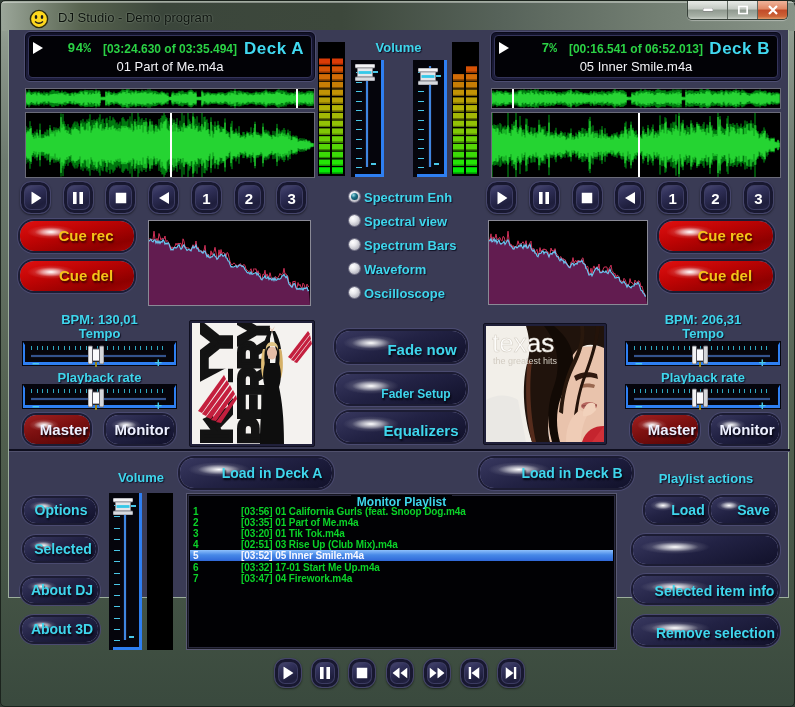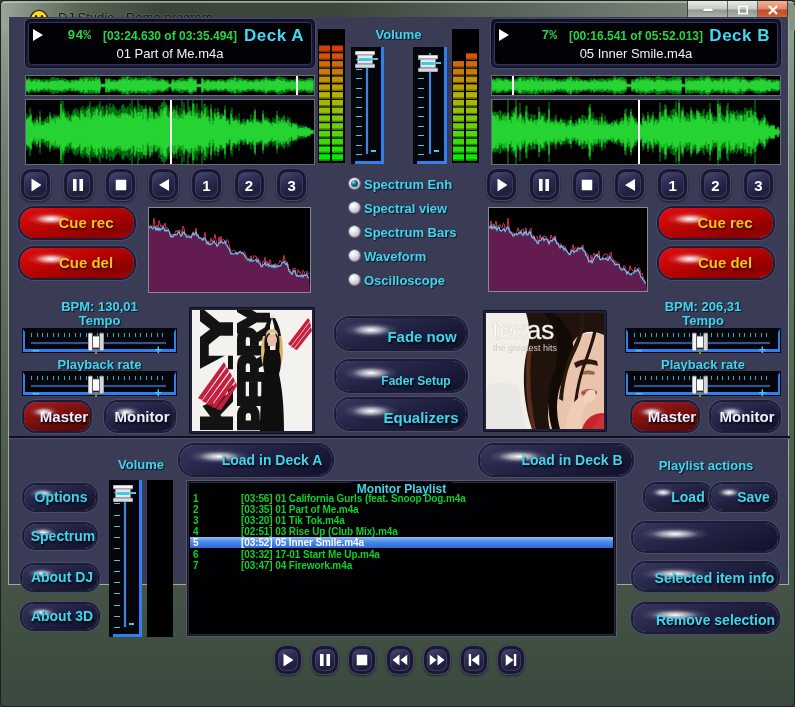--- a/index.html
+++ b/index.html
@@ -4,21 +4,21 @@
 html,body { width:795px; height:707px; overflow:hidden; }
 body { font-family:"Liberation Sans",sans-serif; background:#303c34; position:relative; }
 #win { position:absolute; left:0; top:0; width:795px; height:707px;
   background:linear-gradient(to bottom,#a2aca0 0px,#8d998d 40px,#6d7a6f 160px,#52604f 420px,#3a4a3e 700px);
   border:1px solid #1b231d; border-radius:5px; }
 #titlebar { position:absolute; left:1px; top:1px; width:793px; height:29px;
   background:linear-gradient(to right,#9aa598 0px,#57634f 80px,#3b463b 160px,#3d483c 340px,#57635a 500px,#727e72 650px,#879387 795px);
   border-radius:5px 5px 0 0; }
 #titlebar:before { content:""; position:absolute; left:0; top:0; right:0; height:1px; background:rgba(255,255,255,.38); border-radius:5px 5px 0 0;}
 #title-text { position:absolute; left:56px; top:8px; font-size:13px; color:#0c120d; text-shadow:0 0 2px rgba(215,230,215,.5); }
-#client { position:absolute; left:7px; top:16px; width:781px; height:568px;
+#client { position:absolute; left:7px; top:29px; width:781px; height:568px;
   background:#3a3b55; border:1px solid #9cae9c; border-top:none; }
 .cy { color:#3fd6ec; font-weight:bold; text-shadow:1px 1px 1px #101024; }
 .abs { position:absolute; }
 
 
 #capbtns { position:absolute; left:686px; top:0; width:101px; height:19px; display:flex;
   border:1px solid #38413a; border-top:none; border-radius:0 0 5px 5px; overflow:hidden; box-shadow:0 1px 1px rgba(255,255,255,.35);}
 .capbtn { height:100%; position:relative; border-right:1px solid #5d665e;
   background:linear-gradient(to bottom,#e7eae6 0%,#c3c9c2 45%,#8f998f 50%,#a8b1a7 85%,#c7cec6 100%); }
 .capbtn.close { background:linear-gradient(to bottom,#f0b49b 0%,#e08663 45%,#c14a28 50%,#cc6337 85%,#e09a68 100%); border-right:none;}
@@ -145,21 +145,21 @@
           <rect width="288" height="64" fill="#000"></rect>
           <path d="M0 13.2V50.8M1 17.0V47.0M2 14.6V49.4M3 17.0V47.0M4 8.2V55.8M5 13.0V51.0M6 20.9V43.1M7 20.0V44.0M8 21.2V42.8M9 18.5V45.5M10 20.0V44.0M11 16.4V47.6M12 20.4V43.6M13 22.3V41.7M14 10.6V53.4M15 21.4V42.6M16 21.4V42.6M17 21.3V42.7M18 20.8V43.2M19 18.7V45.3M20 19.4V44.6M21 16.5V47.5M22 17.2V46.8M23 22.9V41.1M24 12.0V52.0M25 16.8V47.2M26 17.0V47.0M27 19.0V45.0M28 14.2V49.8M29 18.7V45.3M30 14.5V49.5M31 18.2V45.8M32 15.1V48.9M33 15.9V48.1M34 13.6V50.4M35 0.4V63.6M36 8.9V55.1M37 0.8V63.2M38 8.3V55.7M39 11.1V52.9M40 13.1V50.9M41 17.0V47.0M42 11.1V52.9M43 14.2V49.8M44 14.9V49.1M45 16.7V47.3M46 13.7V50.3M47 11.3V52.7M48 9.6V54.4M49 8.4V55.6M50 11.8V52.2M51 8.6V55.4M52 10.4V53.6M53 13.0V51.0M54 14.6V49.4M55 7.4V56.6M56 9.3V54.7M57 5.9V58.1M58 9.9V54.1M59 8.6V55.4M60 11.2V52.8M61 6.4V57.6M62 8.0V56.0M63 5.6V58.4M64 1.3V62.7M65 12.1V51.9M66 7.0V57.0M67 9.6V54.4M68 6.4V57.6M69 8.2V55.8M70 7.3V56.7M71 5.9V58.1M72 9.8V54.2M73 4.4V59.6M74 1.3V62.7M75 8.9V55.1M76 6.6V57.4M77 5.7V58.3M78 10.1V53.9M79 14.4V49.6M80 5.6V58.4M81 4.7V59.3M82 13.5V50.5M83 7.0V57.0M84 3.1V60.9M85 7.7V56.3M86 7.3V56.7M87 4.3V59.7M88 5.8V58.2M89 7.2V56.8M90 10.4V53.6M91 9.3V54.7M92 11.7V52.3M93 10.6V53.4M94 8.6V55.4M95 12.6V51.4M96 5.1V58.9M97 4.0V60.0M98 5.8V58.2M99 7.6V56.4M100 8.9V55.1M101 7.8V56.2M102 6.2V57.8M103 13.5V50.5M104 3.4V60.6M105 8.4V55.6M106 0.0V64.0M107 12.9V51.1M108 7.8V56.2M109 6.0V58.0M110 11.0V53.0M111 8.2V55.8M112 0.0V64.0M113 3.7V60.3M114 9.2V54.8M115 6.3V57.7M116 5.2V58.8M117 9.7V54.3M118 7.0V57.0M119 9.2V54.8M120 5.0V59.0M121 9.2V54.8M122 13.8V50.2M123 12.6V51.4M124 6.1V57.9M125 11.5V52.5M126 8.2V55.8M127 11.7V52.3M128 15.3V48.7M129 11.9V52.1M130 11.2V52.8M131 12.4V51.6M132 13.7V50.3M133 6.1V57.9M134 12.2V51.8M135 5.0V59.0M136 2.6V61.4M137 2.7V61.3M138 0.0V64.0M139 2.1V61.9M140 4.0V60.0M141 5.0V59.0M142 7.8V56.2M143 11.2V52.8M144 5.0V59.0M145 10.9V53.1M146 5.4V58.6M147 10.2V53.8M148 6.6V57.4M149 14.4V49.6M150 8.9V55.1M151 5.2V58.8M152 12.1V51.9M153 14.1V49.9M154 7.7V56.3M155 12.6V51.4M156 0.0V64.0M157 11.3V52.7M158 2.4V61.6M159 12.2V51.8M160 12.8V51.2M161 13.1V50.9M162 0.0V64.0M163 6.3V57.7M164 8.4V55.6M165 11.7V52.3M166 10.0V54.0M167 0.0V64.0M168 4.1V59.9M169 5.7V58.3M170 11.1V52.9M171 3.3V60.7M172 12.4V51.6M173 9.6V54.4M174 13.4V50.6M175 12.9V51.1M176 0.0V64.0M177 13.1V50.9M178 4.0V60.0M179 3.6V60.4M180 7.0V57.0M181 6.3V57.7M182 10.0V54.0M183 16.3V47.7M184 17.4V46.6M185 4.3V59.7M186 11.7V52.3M187 18.8V45.2M188 12.5V51.5M189 8.5V55.5M190 12.4V51.6M191 12.9V51.1M192 7.9V56.1M193 11.7V52.3M194 16.1V47.9M195 13.4V50.6M196 14.1V49.9M197 14.5V49.5M198 14.5V49.5M199 5.4V58.6M200 16.9V47.1M201 18.1V45.9M202 18.6V45.4M203 19.1V44.9M204 20.9V43.1M205 10.5V53.5M206 7.9V56.1M207 17.3V46.7M208 19.6V44.4M209 18.7V45.3M210 15.6V48.4M211 18.3V45.7M212 21.4V42.6M213 13.2V50.8M214 21.5V42.5M215 22.2V41.8M216 22.2V41.8M217 18.9V45.1M218 19.0V45.0M219 21.1V42.9M220 22.0V42.0M221 18.4V45.6M222 19.1V44.9M223 21.0V43.0M224 19.0V45.0M225 14.3V49.7M226 19.8V44.2M227 20.0V44.0M228 14.9V49.1M229 8.7V55.3M230 18.7V45.3M231 19.7V44.3M232 19.2V44.8M233 20.4V43.6M234 21.9V42.1M235 20.6V43.4M236 21.5V42.5M237 10.3V53.7M238 17.2V46.8M239 19.2V44.8M240 16.7V47.3M241 19.0V45.0M242 17.6V46.4M243 18.6V45.4M244 21.6V42.4M245 21.8V42.2M246 22.6V41.4M247 17.8V46.2M248 21.9V42.1M249 18.2V45.8M250 20.3V43.7M251 10.9V53.1M252 21.1V42.9M253 16.5V47.5M254 18.3V45.7M255 19.7V44.3M256 17.4V46.6M257 16.8V47.2M258 15.0V49.0M259 16.9V47.1M260 20.5V43.5M261 22.3V41.7M262 16.6V47.4M263 21.3V42.7M264 18.0V46.0M265 23.7V40.3M266 23.0V41.0M267 22.3V41.7M268 22.8V41.2M269 23.5V40.5M270 22.5V41.5M271 23.3V40.7M272 26.5V37.5M273 26.0V38.0M274 25.0V39.0M275 26.9V37.1M276 25.2V38.8M277 26.7V37.3M278 25.4V38.6M279 27.4V36.6M280 26.2V37.8M281 27.1V36.9M282 28.5V35.5M283 27.3V36.7M284 28.3V35.7M285 29.6V34.4M286 29.8V34.2M287 30.1V33.9" stroke="#00a014" stroke-width="1"></path>
           <path d="M0 20.6V43.4M1 19.2V44.8M2 18.2V45.8M3 18.7V45.3M4 16.0V48.0M5 15.1V48.9M6 22.0V42.0M7 24.0V40.0M8 25.8V38.2M9 22.5V41.5M10 25.3V38.7M11 19.6V44.4M12 22.7V41.3M13 24.8V39.2M14 16.8V47.2M15 24.7V39.3M16 25.5V38.5M17 24.7V39.3M18 25.0V39.0M19 22.3V41.7M20 23.4V40.6M21 23.4V40.6M22 22.5V41.5M23 23.7V40.3M24 15.2V48.8M25 20.7V43.3M26 18.5V45.5M27 20.6V43.4M28 17.6V46.4M29 23.4V40.6M30 16.7V47.3M31 19.4V44.6M32 16.7V47.3M33 17.8V46.2M34 19.4V44.6M35 4.1V59.9M36 14.7V49.3M37 11.2V52.8M38 13.5V50.5M39 17.5V46.5M40 16.8V47.2M41 19.9V44.1M42 17.7V46.3M43 21.0V43.0M44 20.5V43.5M45 22.0V42.0M46 15.7V48.3M47 17.1V46.9M48 15.9V48.1M49 14.3V49.7M50 15.9V48.1M51 16.1V47.9M52 17.2V46.8M53 17.7V46.3M54 20.6V43.4M55 10.5V53.5M56 14.1V49.9M57 13.6V50.4M58 16.7V47.3M59 17.7V46.3M60 16.5V47.5M61 10.2V53.8M62 17.6V46.4M63 8.9V55.1M64 13.3V50.7M65 19.7V44.3M66 17.3V46.7M67 15.3V48.7M68 11.9V52.1M69 15.3V48.7M70 10.0V54.0M71 8.4V55.6M72 14.8V49.2M73 16.2V47.8M74 12.3V51.7M75 11.0V53.0M76 17.8V46.2M77 15.5V48.5M78 17.4V46.6M79 16.1V47.9M80 14.0V50.0M81 10.2V53.8M82 16.8V47.2M83 14.7V49.3M84 14.1V49.9M85 16.6V47.4M86 13.4V50.6M87 12.4V51.6M88 15.9V48.1M89 14.9V49.1M90 17.5V46.5M91 16.2V47.8M92 18.2V45.8M93 15.1V48.9M94 18.5V45.5M95 15.5V48.5M96 12.8V51.2M97 14.5V49.5M98 12.9V51.1M99 15.0V49.0M100 12.8V51.2M101 14.2V49.8M102 14.4V49.6M103 16.4V47.6M104 14.7V49.3M105 16.7V47.3M106 10.8V53.2M107 18.8V45.2M108 17.4V46.6M109 8.7V55.3M110 13.4V50.6M111 16.6V47.4M112 12.2V51.8M113 11.9V52.1M114 16.1V47.9M115 12.5V51.5M116 11.9V52.1M117 19.5V44.5M118 9.1V54.9M119 13.2V50.8M120 8.5V55.5M121 18.8V45.2M122 21.1V42.9M123 17.5V46.5M124 8.4V55.6M125 18.6V45.4M126 11.7V52.3M127 17.6V46.4M128 20.6V43.4M129 18.5V45.5M130 13.0V51.0M131 18.9V45.1M132 15.6V48.4M133 16.6V47.4M134 17.9V46.1M135 9.4V54.6M136 15.2V48.8M137 10.7V53.3M138 8.7V55.3M139 8.1V55.9M140 6.4V57.6M141 15.5V48.5M142 16.9V47.1M143 18.1V45.9M144 12.8V51.2M145 13.3V50.7M146 12.0V52.0M147 18.6V45.4M148 9.7V54.3M149 18.3V45.7M150 11.0V53.0M151 14.6V49.4M152 19.1V44.9M153 15.9V48.1M154 18.3V45.7M155 18.2V45.8M156 14.3V49.7M157 19.0V45.0M158 9.9V54.1M159 15.3V48.7M160 14.6V49.4M161 15.4V48.6M162 12.4V51.6M163 13.7V50.3M164 11.0V53.0M165 15.6V48.4M166 16.0V48.0M167 3.4V60.6M168 12.6V51.4M169 16.7V47.3M170 15.2V48.8M171 13.1V50.9M172 18.9V45.1M173 18.3V45.7M174 17.5V46.5M175 19.0V45.0M176 11.2V52.8M177 16.6V47.4M178 14.3V49.7M179 8.8V55.2M180 17.4V46.6M181 17.0V47.0M182 16.0V48.0M183 20.9V43.1M184 23.3V40.7M185 8.9V55.1M186 17.7V46.3M187 24.6V39.4M188 20.8V43.2M189 14.0V50.0M190 17.0V47.0M191 17.4V46.6M192 12.3V51.7M193 15.4V48.6M194 19.6V44.4M195 18.9V45.1M196 19.2V44.8M197 16.0V48.0M198 16.0V48.0M199 9.6V54.4M200 21.1V42.9M201 20.8V43.2M202 20.3V43.7M203 24.0V40.0M204 25.4V38.6M205 13.9V50.1M206 17.8V46.2M207 20.9V43.1M208 20.9V43.1M209 20.8V43.2M210 19.7V44.3M211 20.6V43.4M212 22.9V41.1M213 19.8V44.2M214 24.9V39.1M215 24.4V39.6M216 23.5V40.5M217 24.1V39.9M218 22.7V41.3M219 25.6V38.4M220 24.2V39.8M221 20.4V43.6M222 20.2V43.8M223 22.5V41.5M224 22.8V41.2M225 21.4V42.6M226 22.0V42.0M227 24.4V39.6M228 18.9V45.1M229 11.0V53.0M230 21.5V42.5M231 22.0V42.0M232 22.1V41.9M233 21.9V42.1M234 23.1V40.9M235 24.9V39.1M236 23.3V40.7M237 13.8V50.2M238 19.4V44.6M239 21.1V42.9M240 20.4V43.6M241 20.5V43.5M242 21.6V42.4M243 22.9V41.1M244 23.2V40.8M245 24.0V40.0M246 26.1V37.9M247 22.1V41.9M248 23.2V40.8M249 23.9V40.1M250 23.6V40.4M251 15.2V48.8M252 24.3V39.7M253 20.6V43.4M254 23.2V40.8M255 21.0V43.0M256 19.5V44.5M257 23.0V41.0M258 20.5V43.5M259 23.6V40.4M260 21.8V42.2M261 23.5V40.5M262 19.7V44.3M263 26.1V37.9M264 22.5V41.5M265 27.3V36.7M266 27.0V37.0M267 24.1V39.9M268 24.2V39.8M269 24.4V39.6M270 25.5V38.5M271 25.3V38.7M272 28.9V35.1M273 28.4V35.6M274 27.8V36.2M275 27.8V36.2M276 28.0V36.0M277 28.2V35.8M278 27.4V36.6M279 28.8V35.2M280 26.6V37.4M281 27.9V36.1M282 29.2V34.8M283 27.9V36.1M284 29.5V34.5M285 30.4V33.6M286 30.4V33.6M287 30.4V33.6" stroke="#33f23f" stroke-width="1"></path>
           <rect x="144" y="0" width="2" height="64" fill="#fff"></rect>
         </svg>
       </div>
       <div class="dispwrap" style="left:481px;top:1px;width:292px;height:51px;">
         <div class="disp">
           <div class="tri"></div>
           <div class="pct"> 7%</div>
-          <div class="tm">[00:16.541 of 05:52.013]</div>
+          <div class="tm">[00:16.541 of 06:52.013]</div>
           <div class="dk">Deck B</div>
           <div class="nm">05 Inner Smile.m4a</div>
         </div>
       </div>
       <div class="wf" style="left:482px;top:58px;width:290px;height:21px;">
         <svg width="288" height="19">
           <rect width="288" height="19" fill="#000"></rect>
           <path d="M0 2.7V16.3M1 1.6V17.4M2 2.9V16.1M3 2.6V16.4M4 3.0V16.0M5 1.1V17.9M6 2.0V17.0M7 1.9V17.1M8 2.1V16.9M9 1.8V17.2M10 2.5V16.5M11 3.5V15.5M12 3.2V15.8M13 1.9V17.1M14 1.8V17.2M15 2.8V16.2M16 2.9V16.1M17 3.7V15.3M18 3.3V15.7M19 4.4V14.6M20 2.9V16.1M21 2.5V16.5M22 2.5V16.5M23 3.6V15.4M24 2.5V16.5M25 3.3V15.7M26 1.6V17.4M27 1.4V17.6M28 1.0V18.0M29 0.7V18.3M30 1.1V17.9M31 1.4V17.6M32 0.4V18.6M33 1.6V17.4M34 1.4V17.6M35 2.5V16.5M36 0.8V18.2M37 1.0V18.0M38 2.0V17.0M39 0.4V18.6M40 1.0V18.0M41 1.2V17.8M42 0.9V18.1M43 0.2V18.8M44 0.6V18.4M45 1.3V17.7M46 0.2V18.8M47 2.4V16.6M48 2.4V16.6M49 2.1V16.9M50 1.9V17.1M51 3.1V15.9M52 2.1V16.9M53 1.1V17.9M54 1.9V17.1M55 1.6V17.4M56 2.0V17.0M57 2.7V16.3M58 1.8V17.2M59 2.3V16.7M60 3.1V15.9M61 2.1V16.9M62 2.3V16.7M63 2.9V16.1M64 3.8V15.2M65 4.4V14.6M66 3.0V16.0M67 3.6V15.4M68 3.1V15.9M69 3.7V15.3M70 3.8V15.2M71 2.5V16.5M72 3.5V15.5M73 2.5V16.5M74 3.1V15.9M75 1.9V17.1M76 1.5V17.5M77 1.0V18.0M78 1.1V17.9M79 0.1V18.9M80 2.2V16.8M81 2.7V16.3M82 3.3V15.7M83 2.6V16.4M84 1.2V17.8M85 1.7V17.3M86 1.8V17.2M87 2.5V16.5M88 3.0V16.0M89 3.2V15.8M90 3.2V15.8M91 4.0V15.0M92 4.3V14.7M93 3.6V15.4M94 4.1V14.9M95 3.8V15.2M96 4.5V14.5M97 4.2V14.8M98 3.3V15.7M99 2.0V17.0M100 3.8V15.2M101 3.7V15.3M102 2.0V17.0M103 3.5V15.5M104 2.4V16.6M105 4.0V15.0M106 3.1V15.9M107 2.8V16.2M108 3.1V15.9M109 2.7V16.3M110 1.7V17.3M111 3.1V15.9M112 2.3V16.7M113 3.8V15.2M114 3.3V15.7M115 2.7V16.3M116 2.4V16.6M117 2.2V16.8M118 2.7V16.3M119 3.3V15.7M120 2.6V16.4M121 1.7V17.3M122 0.6V18.4M123 0.1V18.9M124 2.1V16.9M125 1.3V17.7M126 1.8V17.2M127 2.1V16.9M128 1.0V18.0M129 1.1V17.9M130 1.6V17.4M131 1.1V17.9M132 2.0V17.0M133 2.7V16.3M134 3.3V15.7M135 7.6V11.4M136 7.6V11.4M137 7.6V11.4M138 7.6V11.4M139 7.6V11.4M140 3.2V15.8M141 3.5V15.5M142 3.4V15.6M143 3.4V15.6M144 2.5V16.5M145 1.8V17.2M146 2.5V16.5M147 1.9V17.1M148 1.4V17.6M149 0.3V18.7M150 2.0V17.0M151 1.9V17.1M152 1.4V17.6M153 0.4V18.6M154 0.9V18.1M155 1.4V17.6M156 1.6V17.4M157 1.5V17.5M158 1.1V17.9M159 2.4V16.6M160 2.0V17.0M161 1.7V17.3M162 3.0V16.0M163 2.2V16.8M164 1.0V18.0M165 0.7V18.3M166 0.1V18.9M167 0.6V18.4M168 0.8V18.2M169 1.3V17.7M170 1.7V17.3M171 1.4V17.6M172 1.6V17.4M173 1.1V17.9M174 2.4V16.6M175 3.1V15.9M176 2.3V16.7M177 2.4V16.6M178 1.7V17.3M179 1.8V17.2M180 1.6V17.4M181 0.3V18.7M182 1.7V17.3M183 0.6V18.4M184 1.7V17.3M185 0.4V18.6M186 0.9V18.1M187 0.4V18.6M188 1.4V17.6M189 0.6V18.4M190 7.6V11.4M191 7.6V11.4M192 7.6V11.4M193 7.6V11.4M194 0.8V18.2M195 2.3V16.7M196 1.7V17.3M197 1.4V17.6M198 1.3V17.7M199 1.6V17.4M200 1.7V17.3M201 1.5V17.5M202 3.4V15.6M203 2.2V16.8M204 2.3V16.7M205 2.0V17.0M206 2.4V16.6M207 2.1V16.9M208 0.6V18.4M209 0.4V18.6M210 0.2V18.8M211 1.1V17.9M212 1.4V17.6M213 1.2V17.8M214 0.7V18.3M215 0.2V18.8M216 0.0V19.0M217 0.8V18.2M218 1.0V18.0M219 1.9V17.1M220 2.8V16.2M221 1.8V17.2M222 2.5V16.5M223 2.4V16.6M224 2.7V16.3M225 3.6V15.4M226 2.0V17.0M227 2.6V16.4M228 2.2V16.8M229 1.1V17.9M230 1.2V17.8M231 2.2V16.8M232 2.7V16.3M233 2.1V16.9M234 0.9V18.1M235 1.8V17.2M236 1.5V17.5M237 3.0V16.0M238 1.5V17.5M239 1.9V17.1M240 2.0V17.0M241 1.6V17.4M242 0.9V18.1M243 1.4V17.6M244 0.2V18.8M245 1.4V17.6M246 1.4V17.6M247 1.2V17.8M248 3.0V16.0M249 2.2V16.8M250 0.7V18.3M251 1.5V17.5M252 1.6V17.4M253 2.5V16.5M254 3.4V15.6M255 3.6V15.4M256 4.1V14.9M257 3.9V15.1M258 4.3V14.7M259 4.2V14.8M260 3.7V15.3M261 3.4V15.6M262 2.6V16.4M263 1.8V17.2M264 1.3V17.7M265 1.8V17.2M266 1.3V17.7M267 2.0V17.0M268 0.6V18.4M269 2.0V17.0M270 2.3V16.7M271 2.2V16.8M272 2.1V16.9M273 1.6V17.4M274 2.1V16.9M275 3.7V15.3M276 3.8V15.2M277 2.9V16.1M278 2.9V16.1M279 4.1V14.9M280 4.0V15.0M281 3.0V16.0M282 4.1V14.9M283 3.7V15.3M284 3.5V15.5M285 3.5V15.5M286 3.6V15.4M287 4.1V14.9" stroke="#00a816" stroke-width="1"></path>
           <path d="M0 4.3V14.7M1 4.3V14.7M2 5.6V13.4M3 4.2V14.8M4 6.4V12.6M5 2.8V16.2M6 5.1V13.9M7 3.2V15.8M8 3.7V15.3M9 4.6V14.4M10 5.0V14.0M11 4.7V14.3M12 6.1V12.9M13 3.8V15.2M14 3.8V15.2M15 4.2V14.8M16 4.2V14.8M17 5.9V13.1M18 5.7V13.3M19 5.7V13.3M20 5.2V13.8M21 5.7V13.3M22 4.6V14.4M23 6.1V12.9M24 4.7V14.3M25 6.5V12.5M26 4.8V14.2M27 2.9V16.1M28 2.3V16.7M29 2.4V16.6M30 4.9V14.1M31 5.6V13.4M32 3.6V15.4M33 5.1V13.9M34 5.3V13.7M35 3.8V15.2M36 3.9V15.1M37 3.9V15.1M38 5.5V13.5M39 2.2V16.8M40 3.7V15.3M41 4.0V15.0M42 5.6V13.4M43 5.2V13.8M44 2.5V16.5M45 4.5V14.5M46 4.8V14.2M47 6.2V12.8M48 3.8V15.2M49 4.6V14.4M50 5.4V13.6M51 5.6V13.4M52 6.0V13.0M53 3.1V15.9M54 4.7V14.3M55 5.4V13.6M56 4.0V15.0M57 5.4V13.6M58 5.1V13.9M59 3.5V15.5M60 5.3V13.7M61 5.3V13.7M62 4.6V14.4M63 3.9V15.1M64 4.7V14.3M65 7.1V11.9M66 5.4V13.6M67 5.3V13.7M68 5.6V13.4M69 6.8V12.2M70 5.3V13.7M71 5.1V13.9M72 5.6V13.4M73 6.1V12.9M74 4.8V14.2M75 4.2V14.8M76 3.1V15.9M77 4.8V14.2M78 3.6V15.4M79 1.5V17.5M80 5.3V13.7M81 4.9V14.1M82 4.4V14.6M83 6.1V12.9M84 5.1V13.9M85 3.9V15.1M86 5.1V13.9M87 5.9V13.1M88 5.0V14.0M89 4.3V14.7M90 5.1V13.9M91 6.2V12.8M92 5.2V13.8M93 4.7V14.3M94 6.0V13.0M95 5.4V13.6M96 6.2V12.8M97 6.1V12.9M98 6.4V12.6M99 4.6V14.4M100 6.0V13.0M101 5.0V14.0M102 3.5V15.5M103 6.6V12.4M104 4.2V14.8M105 5.2V13.8M106 5.4V13.6M107 5.8V13.2M108 5.0V14.0M109 6.2V12.8M110 5.4V13.6M111 6.5V12.5M112 4.4V14.6M113 4.8V14.2M114 5.0V14.0M115 6.2V12.8M116 6.2V12.8M117 4.4V14.6M118 5.1V13.9M119 4.7V14.3M120 5.8V13.2M121 4.3V14.7M122 4.1V14.9M123 2.3V16.7M124 4.4V14.6M125 3.7V15.3M126 4.4V14.6M127 3.2V15.8M128 3.2V15.8M129 5.4V13.6M130 4.2V14.8M131 5.3V13.7M132 4.4V14.6M133 5.9V13.1M134 5.4V13.6M135 8.0V11.0M136 8.3V10.7M137 8.6V10.4M138 8.5V10.5M139 8.3V10.7M140 4.7V14.3M141 5.7V13.3M142 6.1V12.9M143 6.7V12.3M144 4.1V14.9M145 2.9V16.1M146 6.4V12.6M147 4.3V14.7M148 5.1V13.9M149 3.6V15.4M150 3.7V15.3M151 4.9V14.1M152 3.6V15.4M153 4.1V14.9M154 2.9V16.1M155 3.1V15.9M156 5.0V14.0M157 3.2V15.8M158 4.7V14.3M159 4.9V14.1M160 4.0V15.0M161 4.8V14.2M162 6.4V12.6M163 5.9V13.1M164 5.6V13.4M165 4.0V15.0M166 3.8V15.2M167 4.2V14.8M168 3.4V15.6M169 5.1V13.9M170 4.0V15.0M171 4.0V15.0M172 4.4V14.6M173 4.6V14.4M174 6.2V12.8M175 5.0V14.0M176 5.9V13.1M177 5.2V13.8M178 3.8V15.2M179 5.3V13.7M180 5.3V13.7M181 3.5V15.5M182 5.0V14.0M183 4.2V14.8M184 4.4V14.6M185 3.3V15.7M186 5.3V13.7M187 2.8V16.2M188 4.8V14.2M189 4.1V14.9M190 8.0V11.0M191 8.6V10.4M192 8.4V10.6M193 8.6V10.4M194 2.9V16.1M195 5.9V13.1M196 5.3V13.7M197 4.5V14.5M198 4.3V14.7M199 5.3V13.7M200 5.0V14.0M201 4.5V14.5M202 6.2V12.8M203 4.2V14.8M204 5.0V14.0M205 5.0V14.0M206 3.9V15.1M207 5.2V13.8M208 5.0V14.0M209 2.9V16.1M210 4.4V14.6M211 4.5V14.5M212 4.6V14.4M213 4.9V14.1M214 2.9V16.1M215 2.0V17.0M216 3.4V15.6M217 2.2V16.8M218 3.4V15.6M219 4.9V14.1M220 6.2V12.8M221 5.9V13.1M222 4.9V14.1M223 4.3V14.7M224 4.4V14.6M225 5.2V13.8M226 5.3V13.7M227 4.5V14.5M228 5.2V13.8M229 3.6V15.4M230 3.2V15.8M231 5.7V13.3M232 6.4V12.6M233 4.5V14.5M234 2.7V16.3M235 3.7V15.3M236 4.9V14.1M237 5.6V13.4M238 3.5V15.5M239 5.1V13.9M240 3.5V15.5M241 2.9V16.1M242 3.3V15.7M243 3.9V15.1M244 1.9V17.1M245 4.3V14.7M246 4.1V14.9M247 3.4V15.6M248 6.2V12.8M249 6.1V12.9M250 4.0V15.0M251 4.0V15.0M252 3.6V15.4M253 4.2V14.8M254 4.5V14.5M255 6.1V12.9M256 5.9V13.1M257 6.9V12.1M258 6.7V12.3M259 5.3V13.7M260 5.1V13.9M261 5.3V13.7M262 4.3V14.7M263 5.2V13.8M264 4.1V14.9M265 3.8V15.2M266 4.4V14.6M267 5.3V13.7M268 3.3V15.7M269 3.2V15.8M270 4.2V14.8M271 3.4V15.6M272 4.9V14.1M273 3.8V15.2M274 4.9V14.1M275 6.0V13.0M276 4.7V14.3M277 4.2V14.8M278 4.2V14.8M279 6.3V12.7M280 6.9V12.1M281 6.0V13.0M282 5.4V13.6M283 6.5V12.5M284 5.2V13.8M285 4.7V14.3M286 5.4V13.6M287 5.3V13.7" stroke="#35f040" stroke-width="1"></path>
           <rect x="20" y="0" width="2" height="19" fill="#fff"></rect>
@@ -746,21 +746,21 @@
       </div>
       <div class="abs" style="left:138px;top:463px;width:26px;height:157px;background:#000;"></div>
       <div class="pill " style="left:15px;top:468px;width:72px;height:25px;border-radius:12px;">
         <div class="bodygrad" style="border-radius:12px;"></div>
         <div class="gl" style="left:5px;top:3px;width:28px;height:11px;"></div>
         <div class="lbl" style="top:4px;font-size:14px;padding-left:2px;">Options</div>
       </div>
       <div class="pill " style="left:15px;top:507px;width:72px;height:24px;border-radius:12px;">
         <div class="bodygrad" style="border-radius:12px;"></div>
         <div class="gl" style="left:5px;top:3px;width:28px;height:11px;"></div>
-        <div class="lbl" style="top:4px;font-size:14px;padding-left:6px;">Spectrum</div>
+        <div class="lbl" style="top:4px;font-size:14px;padding-left:6px;">Selected</div>
       </div>
       <div class="pill " style="left:13px;top:548px;width:76px;height:25px;border-radius:12px;">
         <div class="bodygrad" style="border-radius:12px;"></div>
         <div class="gl" style="left:5px;top:3px;width:30px;height:11px;"></div>
         <div class="lbl" style="top:4px;font-size:14px;padding-left:4px;">About DJ</div>
       </div>
       <div class="pill " style="left:13px;top:587px;width:76px;height:25px;border-radius:12px;">
         <div class="bodygrad" style="border-radius:12px;"></div>
         <div class="gl" style="left:5px;top:3px;width:30px;height:11px;"></div>
         <div class="lbl" style="top:4px;font-size:14px;padding-left:4px;">About 3D</div>

